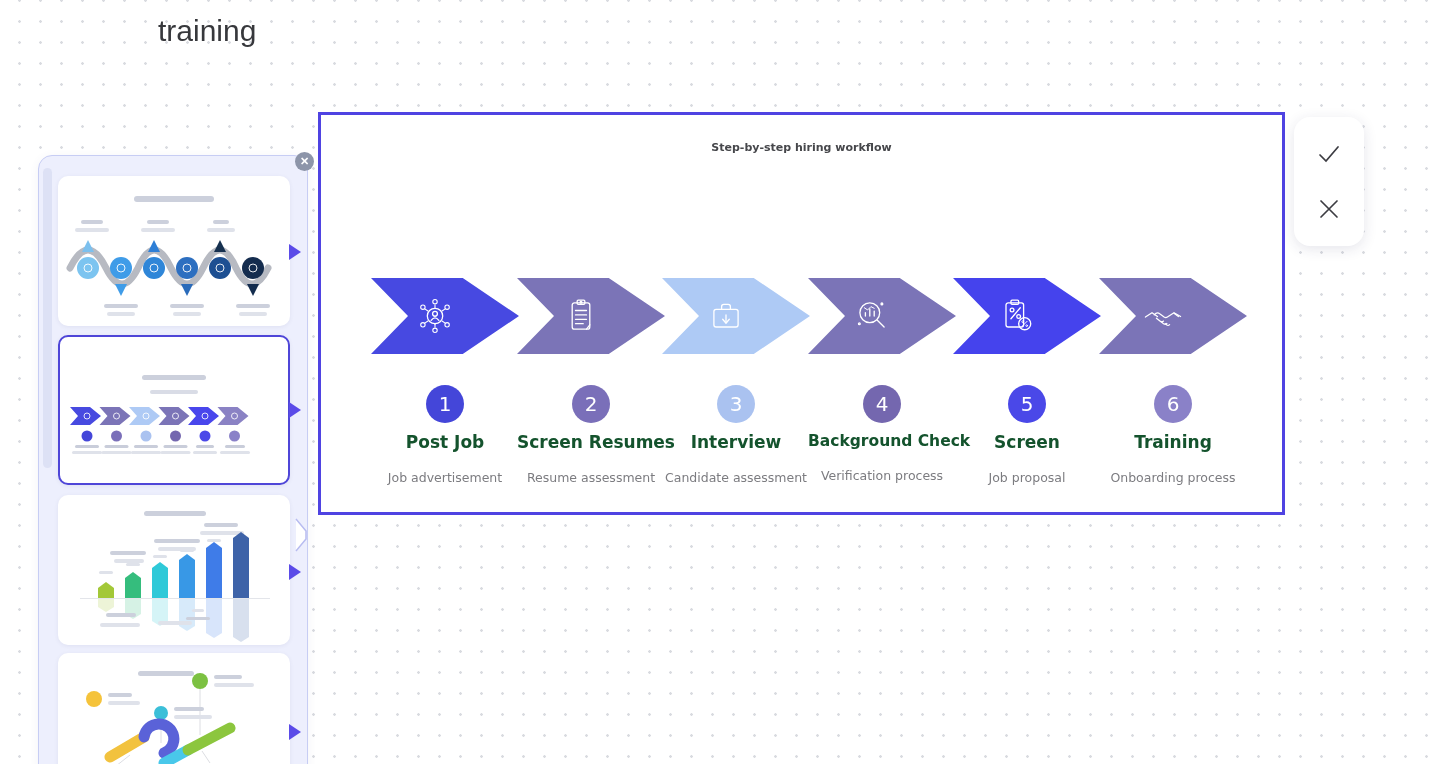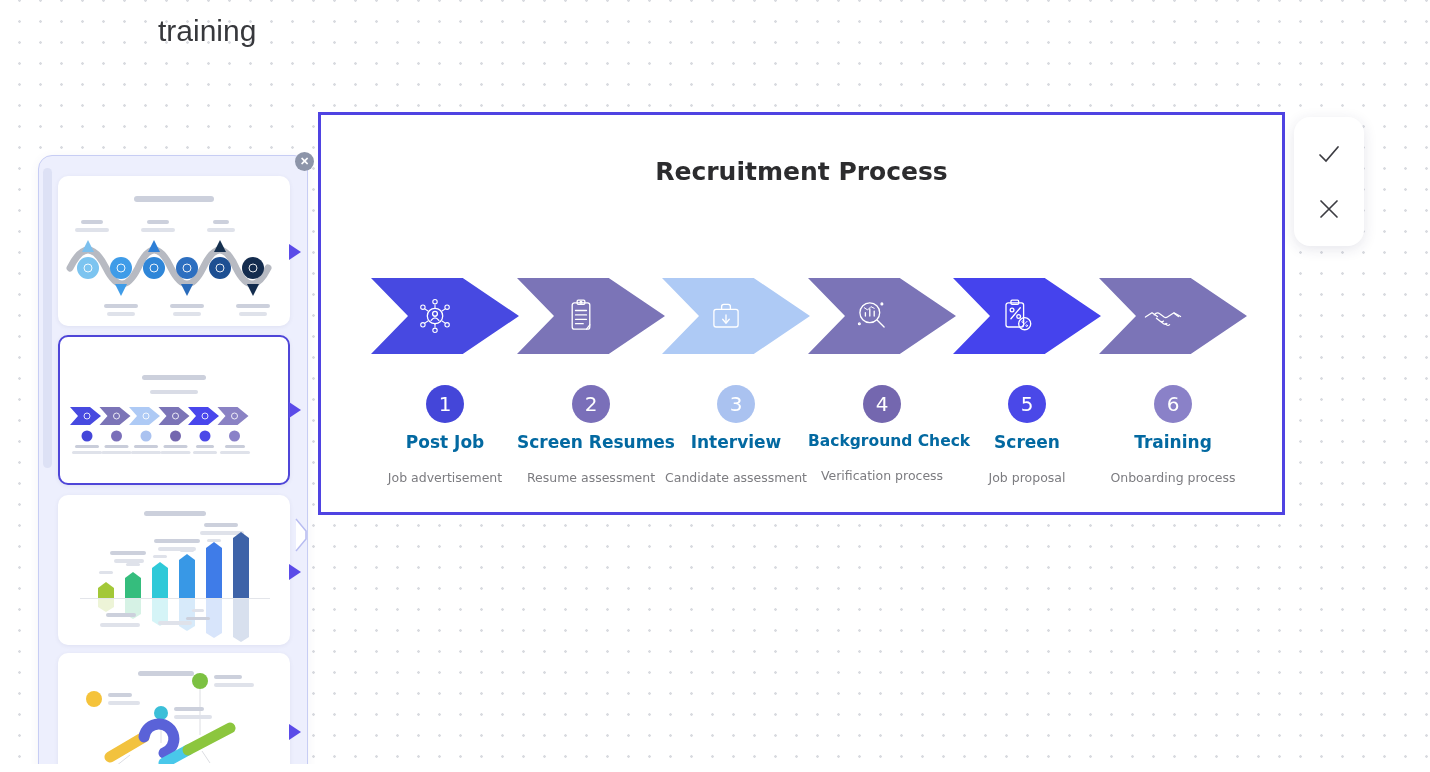--- a/index.html
+++ b/index.html
@@ -51,21 +51,21 @@
     clip-path:polygon(0% 0%, 62% 0%, 100% 50%, 62% 100%, 0% 100%, 25% 50%);
   }
   .chev .ic { position:absolute; left:43%; top:50%; transform:translate(-50%,-50%); }
   .c0{left:50px;} .c1{left:196px;} .c2{left:341px;} .c3{left:487px;} .c4{left:632px;} .c5{left:778px;}
   .steps-row { position:absolute; left:0; top:270px; width:100%; }
   .step-col { position:absolute; width:148px; text-align:center; }
   .badge {
     width:38px; height:38px; border-radius:50%; margin:0 auto; color:#fff;
     font-size:20px; line-height:38px; font-family:"DejaVu Sans", sans-serif;
   }
-  .step-title { margin-top:9px; font-size:17px; font-weight:600; color:#0369a1; white-space:nowrap; font-family:"DejaVu Sans", sans-serif;text-align:center; }
+  .step-title { margin-top:9px; font-size:17px; font-weight:600; color:#14532d; white-space:nowrap; font-family:"DejaVu Sans", sans-serif;text-align:center; }
   .step-sub { margin-top:18px; font-size:12.5px; color:#7c7c80; white-space:nowrap; font-family:"DejaVu Sans", sans-serif; }
 
   
   .confirm-panel {
     position:absolute; left:1294px; top:117px; width:70px; height:129px; background:#fff;
     border-radius:16px; box-shadow:0 3px 14px rgba(40,40,90,.12);
     display:flex; flex-direction:column; align-items:center; justify-content:space-around; padding:10px 0;
   }
   .confirm-btn { width:40px; height:40px; display:flex; align-items:center; justify-content:center; cursor:pointer; }
 
@@ -241,21 +241,21 @@
 
   <div class="tpl-close">✕</div>
 
   <div class="collapse-handle">
     <svg width="16" height="36" viewBox="0 0 16 36">
       <path d="M2,2 L12,14 L12,22 L2,34" fill="#fff" stroke="#b8bcf0" stroke-width="1.5"></path>
     </svg>
   </div>
 
   <div class="main-panel">
-    <div class="main-title">Recruitment Process</div>
+    <div class="main-subtitle">Step-by-step hiring workflow</div>
 
     <div class="chev-row">
       <div class="chev c0" style="background-color: rgb(71, 73, 225);">
         <span class="ic">
           <svg width="44" height="44" viewBox="0 0 40 40" fill="none" stroke="#fff" stroke-width="1.2" stroke-linecap="round">
             <circle cx="20" cy="20" r="7"></circle>
               <circle cx="20" cy="18" r="2.2"></circle>
               <path d="M16.5,24 q3.5,-4.5 7,0"></path>
             <g stroke-width="1">
               <circle cx="20" cy="7" r="2"></circle>

